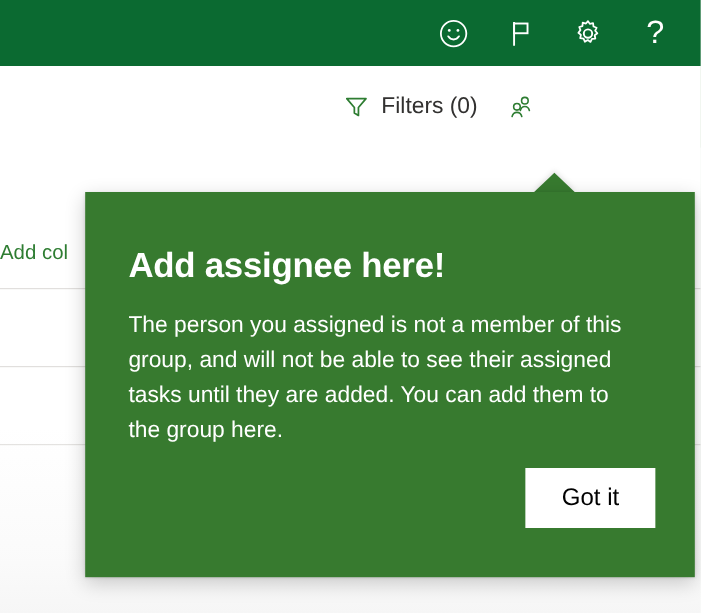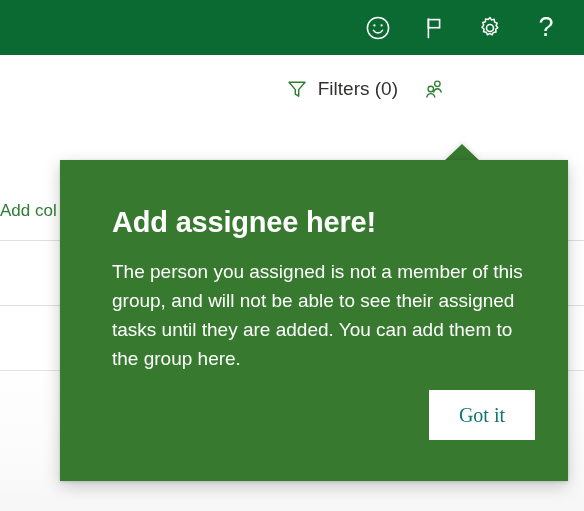--- a/index.html
+++ b/index.html
@@ -168,28 +168,28 @@
     top: 0px;
     width: 0;
     height: 0;
     border-left: 18px solid transparent;
     border-right: 18px solid transparent;
     border-bottom: 17px solid #377a2f;
     filter: drop-shadow(0 -2px 2px rgba(0,0,0,0.10));
   }
   .callout {
     position: absolute;
-    left: 0;
+    left: 11px;
     top: 16px;
     width: 508px;
     height: 321px;
     background: #377a2f;
     box-sizing: border-box;
     box-shadow: 0 5px 16px rgba(0,0,0,0.20), 0 1px 3px rgba(0,0,0,0.14);
-    padding: 47px 36px 0 52px;
+    padding: 47px 36px 0 36px;
   }
   .callout-title {
     margin: 0;
     font-size: 29px;
     font-weight: bold;
     color: #ffffff;
     letter-spacing: -0.2px;
     font-family: "Liberation Sans", sans-serif;
     line-height: 1.1;
   }
@@ -204,24 +204,24 @@
   .callout-footer {
     position: absolute;
     right: 33px;
     bottom: 41px;
     display: flex;
     align-items: center;
     gap: 12px;
   }
   .got-it-button {
     background: #ffffff;
-    color: #0f766e;
+    color: #000000;
     border: 1px solid #ffffff;
     font-size: 20px;
-    font-family: Liberation Serif, serif;
+    font-family: Liberation Sans, sans-serif;
     padding: 12px 29px;
     cursor: pointer;
     line-height: 1.2;
   }
 </style>
 </head>
 <body>
 
 <div class="app">
 

